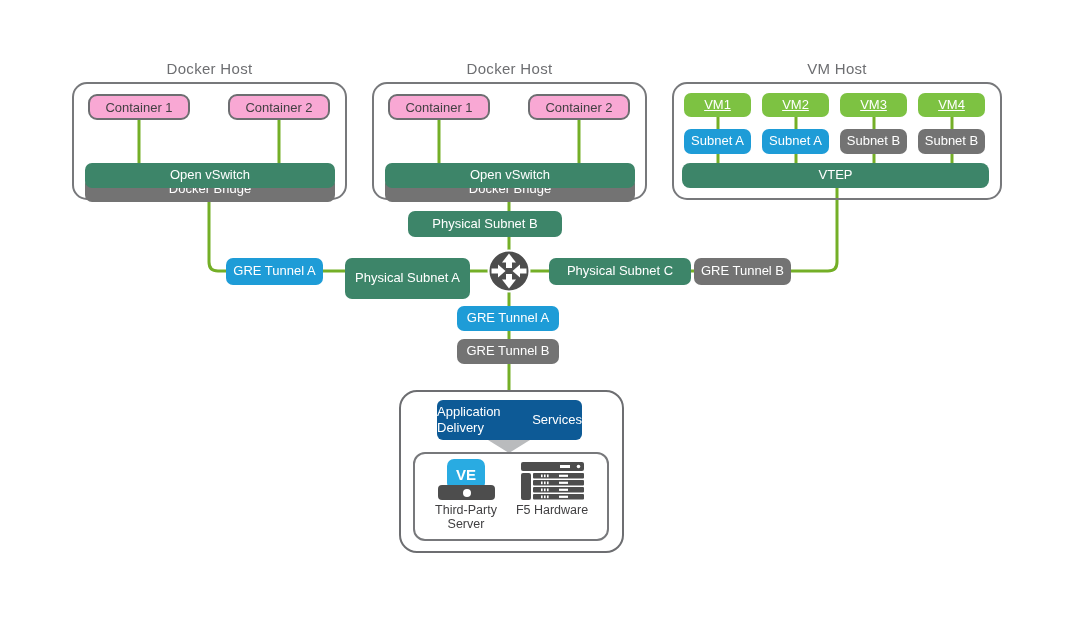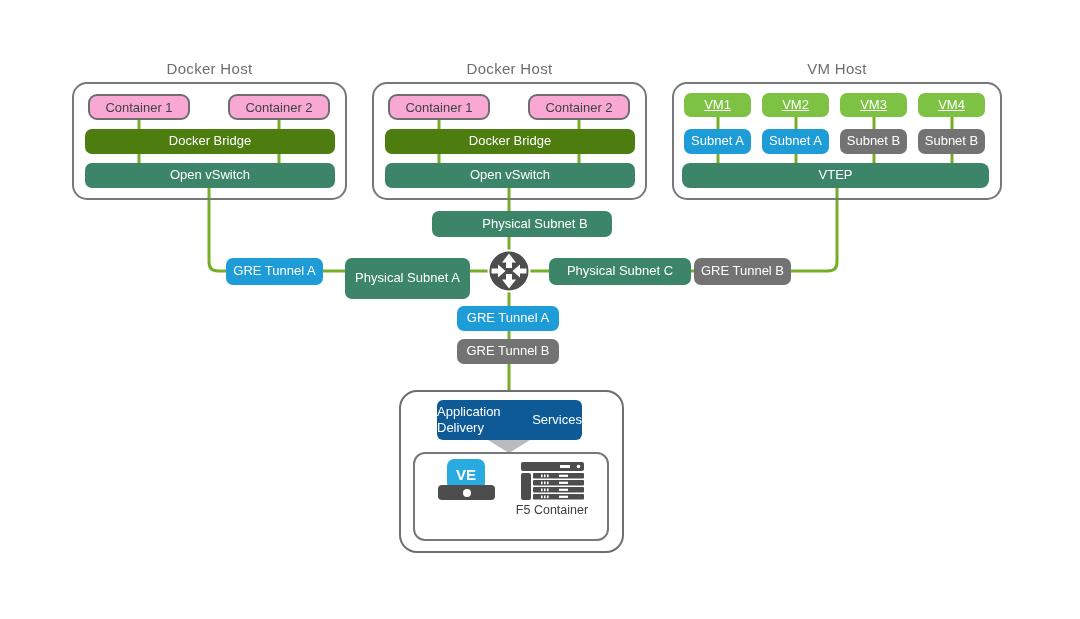--- a/index.html
+++ b/index.html
@@ -19,21 +19,21 @@
   .container-box{
     position:absolute;border:2px solid #6d6e71;border-radius:9px;background:#f9a8d4;
     display:flex;align-items:center;justify-content:center;
     font-size:13px;color:#414042;z-index:2;
   }
   .pill{
     position:absolute;display:flex;align-items:center;justify-content:center;
     color:#ffffff;font-size:13px;border-radius:7px;z-index:2;text-align:center;
     line-height:1.15;
   }
-  .teal{background:#4d7c0f;}
+  .teal{background:#737373;margin-top:48px;}
   .sage{background:#3d8569;}
   .vmgreen{background:#7dc242;text-decoration:underline;}
   .lblue{background:#1e9cd7;}
   .dblue{background:#737373;}
   .router{position:absolute;left:487px;top:249px;width:44px;height:44px;z-index:3;}
   .outer-box{
     position:absolute;left:399px;top:390px;width:221px;height:159px;
     border:2px solid #6d6e71;border-radius:18px;background:#ffffff;z-index:1;
   }
   .inner-box{
@@ -110,21 +110,21 @@
   <div class="pill vmgreen" style="left:684px;top:93px;width:67px;height:24px;">VM1</div>
   <div class="pill vmgreen" style="left:762px;top:93px;width:67px;height:24px;">VM2</div>
   <div class="pill vmgreen" style="left:840px;top:93px;width:67px;height:24px;">VM3</div>
   <div class="pill vmgreen" style="left:918px;top:93px;width:67px;height:24px;">VM4</div>
   <div class="pill lblue" style="left:684px;top:129px;width:67px;height:25px;">Subnet A</div>
   <div class="pill lblue" style="left:762px;top:129px;width:67px;height:25px;">Subnet A</div>
   <div class="pill dblue" style="left:840px;top:129px;width:67px;height:25px;">Subnet B</div>
   <div class="pill dblue" style="left:918px;top:129px;width:67px;height:25px;">Subnet B</div>
   <div class="pill sage" style="left:682px;top:163px;width:307px;height:25px;border-radius:8px;">VTEP</div>
 
-  <div class="pill sage" style="left:432px;top:211px;width:154px;height:26px;padding-left:26px;">Physical Subnet B</div>
+  <div class="pill sage" style="left:408px;top:211px;width:154px;height:26px;">Physical Subnet B</div>
   <div class="pill lblue" style="left:226px;top:258px;width:97px;height:27px;">GRE Tunnel A</div>
   <div class="pill sage" style="left:345px;top:258px;width:125px;height:41px;">Physical Subnet A</div>
   <div class="pill sage" style="left:549px;top:258px;width:142px;height:27px;">Physical Subnet C</div>
   <div class="pill dblue" style="left:694px;top:258px;width:97px;height:27px;">GRE Tunnel B</div>
 
   <div class="router">
     <svg viewBox="0 0 44 44" width="44" height="44" xmlns="http://www.w3.org/2000/svg">
       <circle cx="22" cy="22" r="20.5" fill="#4d4d4d" stroke="#ffffff" stroke-width="2"></circle>
       <g fill="#ffffff">
         <polygon points="22,4.5 29,13.5 25,13.5 25,19 19,19 19,13.5 15,13.5"></polygon>
@@ -145,20 +145,24 @@
     <span>Application Delivery</span>
     <span>Services</span>
   </div>
   <div class="ads-tail"></div>
   <div class="inner-box"></div>
 
   <div class="ve-badge">VE</div>
   <div class="server-bar">
     <div class="server-dot"></div>
   </div>
+  <div class="small-label" style="left:417px;top:504px;width:98px;">
+    <span>Third-Party</span><br>
+    <span>Server</span>
+  </div>
 
   <div class="f5-rack">
     <svg viewBox="0 0 63 38" width="63" height="38" xmlns="http://www.w3.org/2000/svg">
       <g fill="#4d4d4d">
         <rect x="0" y="0" width="63" height="9" rx="2"></rect>
         <rect x="0" y="11" width="10" height="27" rx="2"></rect>
         <rect x="12" y="11" width="51" height="5.6" rx="1"></rect>
         <rect x="12" y="18" width="51" height="5.6" rx="1"></rect>
         <rect x="12" y="25" width="51" height="5.6" rx="1"></rect>
         <rect x="12" y="32" width="51" height="5.6" rx="1"></rect>
@@ -178,15 +182,15 @@
           <rect x="23" y="26.5" width="1.6" height="2.7"></rect>
           <rect x="26" y="26.5" width="1.6" height="2.7"></rect>
         <rect x="38" y="26.7" width="9" height="2.2"></rect>
         <rect x="20" y="33.5" width="1.6" height="2.7"></rect>
           <rect x="23" y="33.5" width="1.6" height="2.7"></rect>
           <rect x="26" y="33.5" width="1.6" height="2.7"></rect>
         <rect x="38" y="33.7" width="9" height="2.2"></rect>
       </g>
     </svg>
   </div>
-  <div class="small-label" style="left:507px;top:504px;width:90px;">F5 Container</div>
+  <div class="small-label" style="left:507px;top:504px;width:90px;">F5 Hardware</div>
 
 </div>
 
 </body></html>

